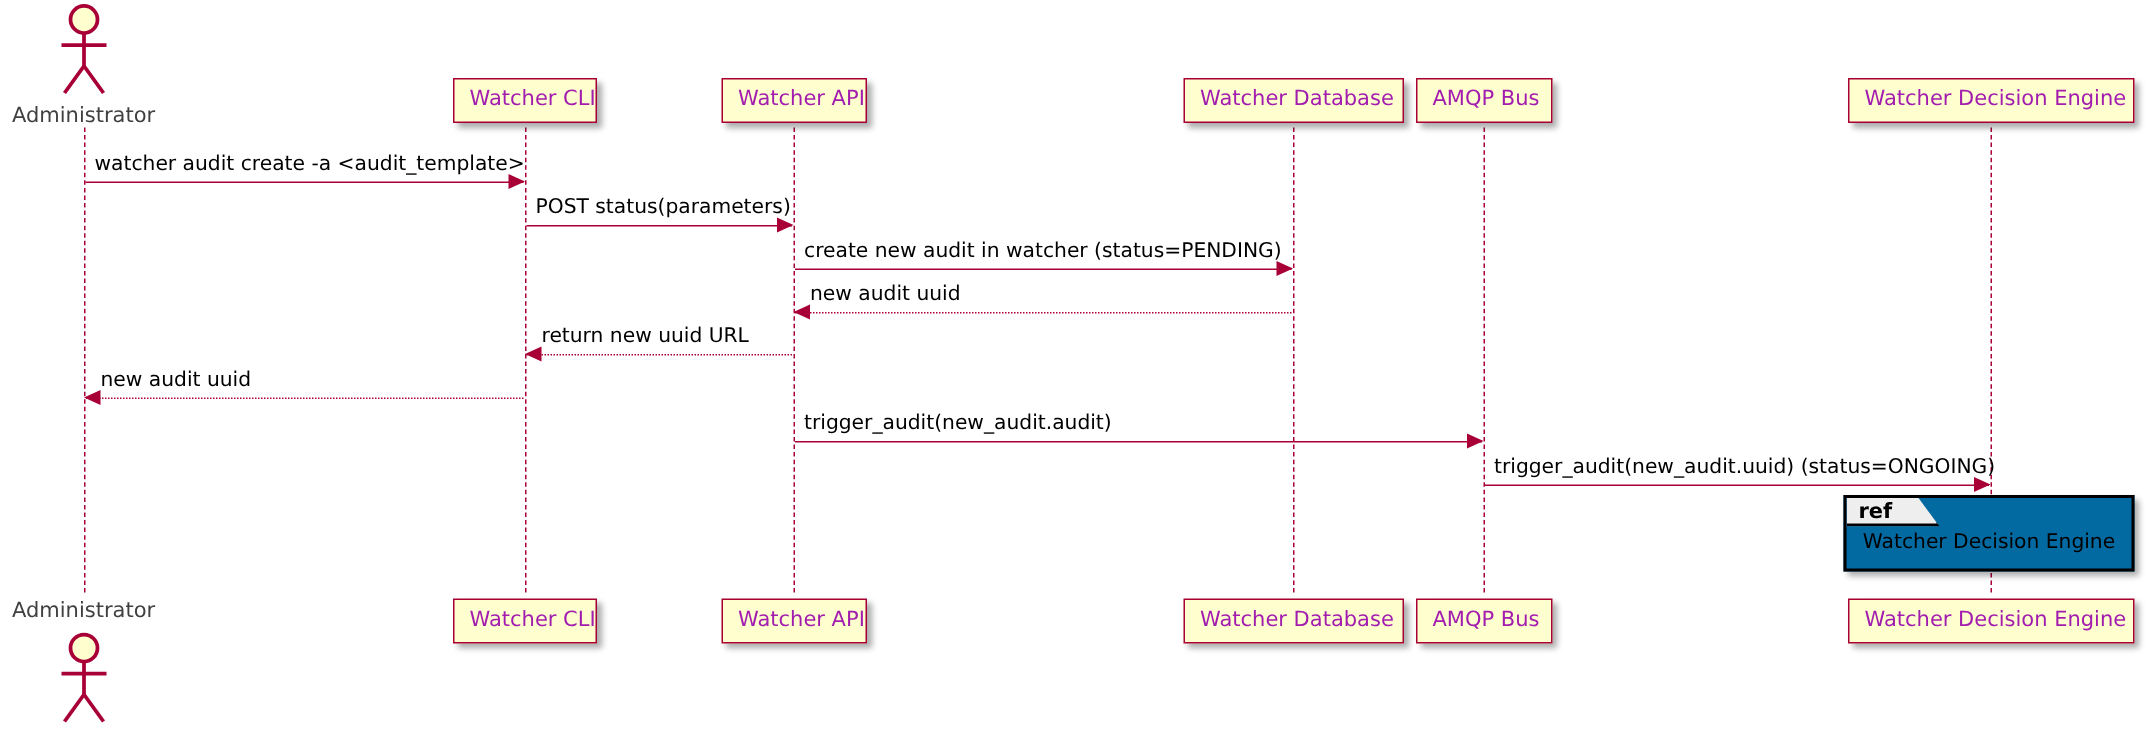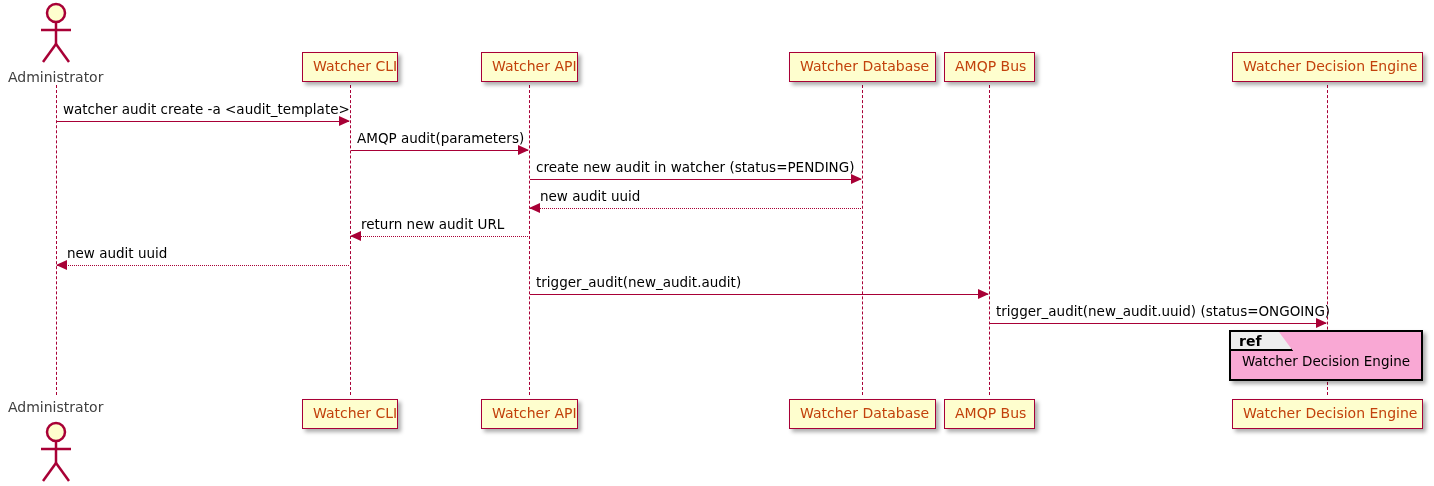--- a/index.html
+++ b/index.html
@@ -28,21 +28,21 @@
   
   .participant {
     position: absolute;
     box-sizing: border-box;
     background: #FEFECE;
     border: 1.5px solid #A80036;
     height: 30px;
     line-height: 27px;
     text-align: center;
     font-size: 14px;
-    color: #c2410c;
+    color: #a21caf;
     white-space: nowrap;
     box-shadow: 3px 3px 4px rgba(0,0,0,0.33);
     padding: 0 10px;
   }
 
   
   .actor-box {
     position: absolute;
     width: 60px;
     height: 60px;
@@ -96,21 +96,21 @@
     left: -1px;
     border-top: 5px solid transparent;
     border-bottom: 5px solid transparent;
     border-right: 11px solid #A80036;
   }
 
   
   .ref-box {
     position: absolute;
     box-sizing: border-box;
-    background: #f9a8d4;
+    background: #0369a1;
     border: 2px solid #000000;
     box-shadow: 3px 3px 4px rgba(0,0,0,0.33);
   }
   .ref-tab {
     position: absolute;
     left: 0;
     top: 0;
     height: 19px;
     width: 62px;
     background: #EEEEEE;
@@ -176,39 +176,39 @@
 
   <div class="msg" style="left:57px; top:121px; width:292px;">
     <div class="line"></div>
     <div class="arrowhead right"></div>
     <div class="label l-right">watcher audit create -a &lt;audit_template&gt;</div>
   </div>
 
   <div class="msg" style="left:351px; top:150px; width:177px;">
     <div class="line"></div>
     <div class="arrowhead right"></div>
-    <div class="label l-right">AMQP audit(parameters)</div>
+    <div class="label l-right">POST status(parameters)</div>
   </div>
 
   <div class="msg" style="left:530px; top:179px; width:331px;">
     <div class="line"></div>
     <div class="arrowhead right"></div>
     <div class="label l-right">create new audit in watcher (status=PENDING)</div>
   </div>
 
   <div class="msg dotted" style="left:530px; top:208px; width:331px;">
     <div class="line"></div>
     <div class="arrowhead left"></div>
     <div class="label l-left">new audit uuid</div>
   </div>
 
   <div class="msg dotted" style="left:351px; top:236px; width:177px;">
     <div class="line"></div>
     <div class="arrowhead left"></div>
-    <div class="label l-left">return new audit URL</div>
+    <div class="label l-left">return new uuid URL</div>
   </div>
 
   <div class="msg dotted" style="left:57px; top:265px; width:292px;">
     <div class="line"></div>
     <div class="arrowhead left"></div>
     <div class="label l-left">new audit uuid</div>
   </div>
 
   <div class="msg" style="left:530px; top:294px; width:458px;">
     <div class="line"></div>

